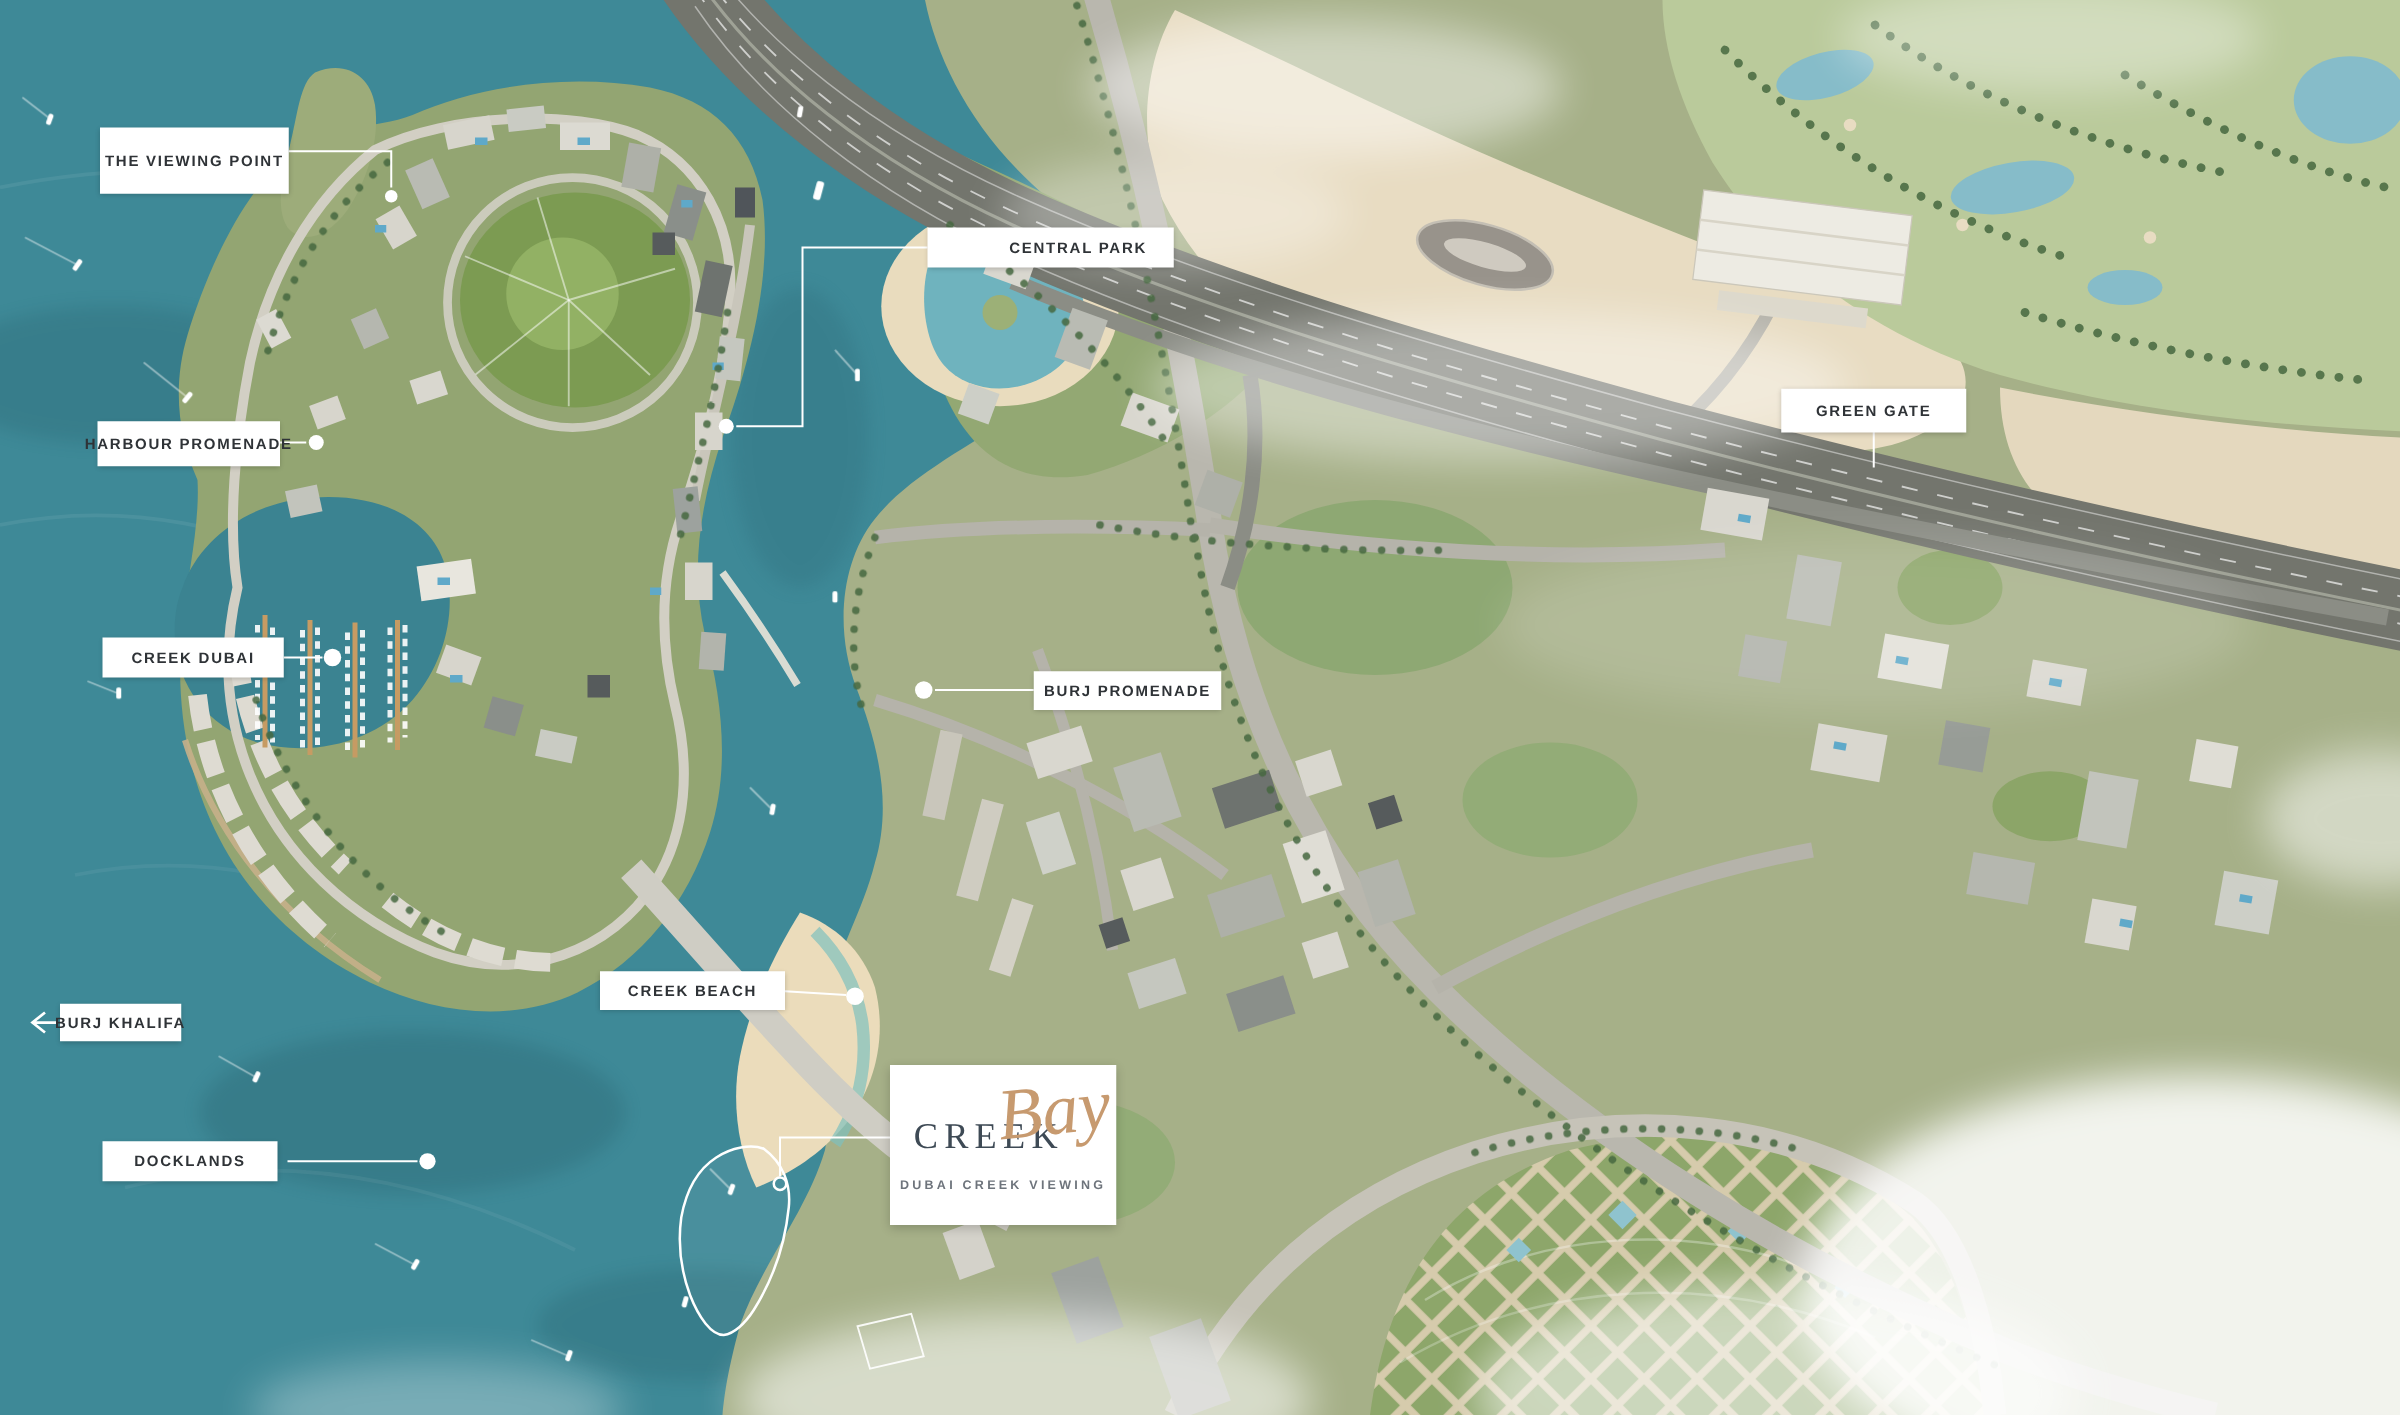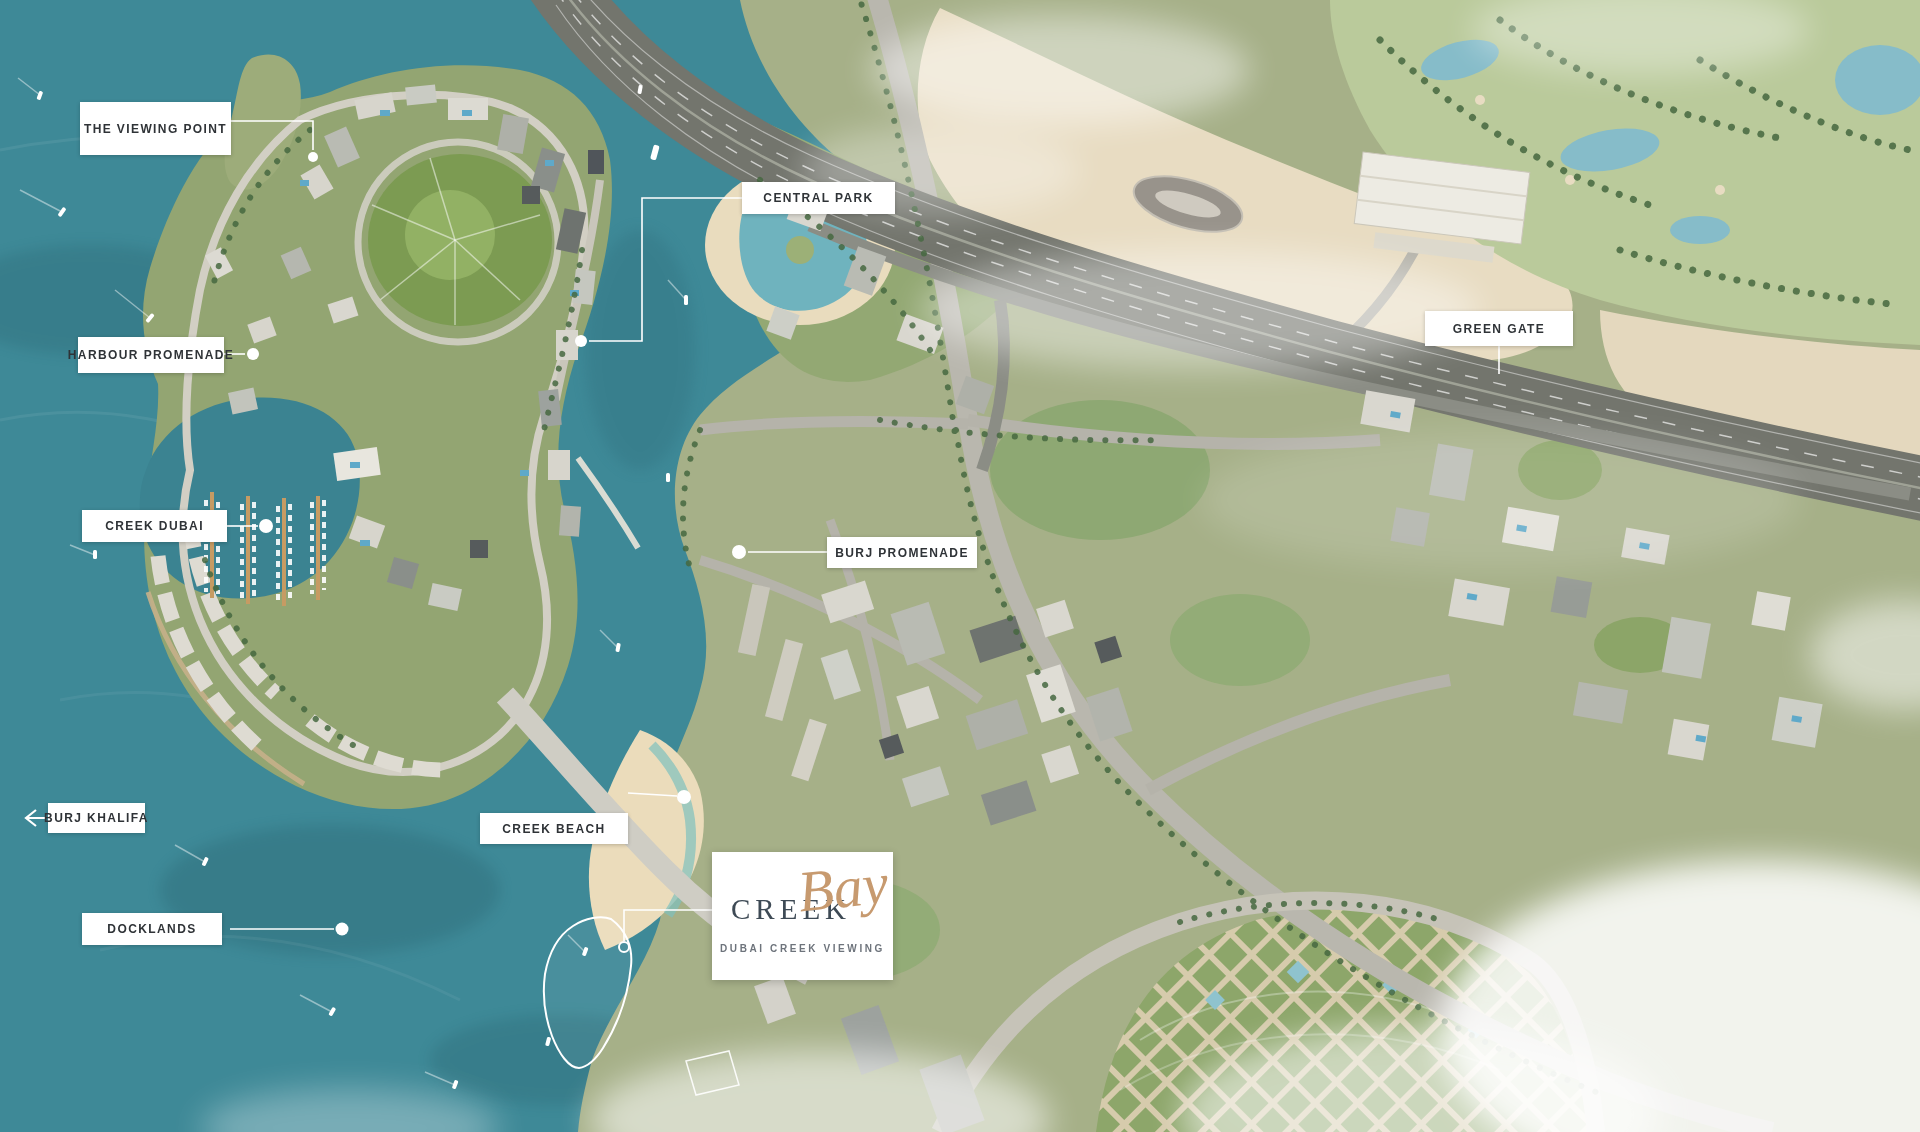--- a/index.html
+++ b/index.html
@@ -376,36 +376,36 @@
     <circle cx="624" cy="947" r="5" fill="none" stroke="#FFFFFF" stroke-width="2"></circle>
     <path d="M611,919 C626,930 633,947 631,966 C628,996 618,1024 603,1048 C596,1059 587,1067 579,1068
              C569,1068 559,1054 552,1036 C545,1017 542,996 545,974 C549,952 559,935 573,926
              C585,918 601,915 611,919 Z" fill="rgba(255,255,255,.06)" stroke="#FFFFFF" stroke-width="2"></path>
     <path d="M686,1061 L729,1051 L739,1085 L696,1095 Z" fill="none" stroke="#FFFFFF" stroke-width="1.5" opacity=".9"></path>
   </svg>
 
   <div class="map-label" style="left:80px;top:102px;width:151px;height:53px;">
     <span>THE VIEWING POINT</span>
   </div>
-  <div class="map-label" style="left:742px;top:182px;width:153px;height:32px;">
+  <div class="map-label" style="left:742px;top:182px;width:153px;height:32px;padding-left:44px;">
     <span>CENTRAL PARK</span>
   </div>
   <div class="map-label" style="left:1425px;top:283px;width:148px;height:35px;margin-top:28px;">
     <span>GREEN GATE</span>
   </div>
   <div class="map-label" style="left:78px;top:337px;width:146px;height:36px;">
     <span>HARBOUR PROMENADE</span>
   </div>
   <div class="map-label" style="left:82px;top:510px;width:145px;height:32px;">
     <span>CREEK DUBAI</span>
   </div>
   <div class="map-label" style="left:827px;top:537px;width:150px;height:31px;">
     <span>BURJ PROMENADE</span>
   </div>
-  <div class="map-label" style="left:480px;top:777px;width:148px;height:31px;margin-top:36px;">
+  <div class="map-label" style="left:480px;top:777px;width:148px;height:31px;">
     <span>CREEK BEACH</span>
   </div>
   <div class="map-label" style="left:48px;top:803px;width:97px;height:30px;">
     <span>BURJ KHALIFA</span>
   </div>
   <div class="map-label" style="left:82px;top:913px;width:140px;height:32px;">
     <span>DOCKLANDS</span>
   </div>
 
   <div class="logo-card">

